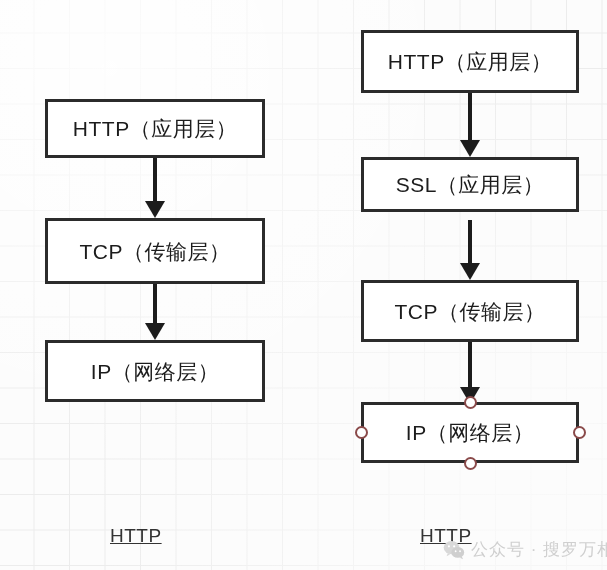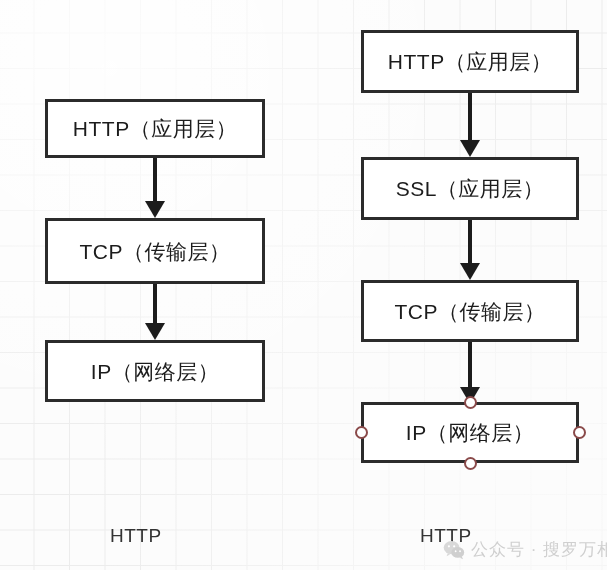--- a/index.html
+++ b/index.html
@@ -82,20 +82,21 @@
     border-radius: 50%;
     background: #ffffff;
     border: 2px solid #8a4a4a;
   }
   .col-caption {
     position: absolute;
     color: #333333;
     font-size: 19px;
     letter-spacing: 0.5px;
     white-space: nowrap;
+    text-decoration: underline;
   }
   #watermark {
     position: absolute;
     display: flex;
     align-items: center;
     gap: 6px;
     color: #cfcfcf;
     font-size: 17px;
     letter-spacing: 1px;
     white-space: nowrap;
@@ -142,21 +143,21 @@
 
   <div class="node" style="left:361px; top:30px; width:218px; height:63px;">
     <span class="node-label">HTTP（应用层）</span>
   </div>
 
   <div class="connector" style="left:470px; top:93px; height:64px;">
     <div class="stem" style="height:47px;"></div>
     <div class="head"></div>
   </div>
 
-  <div class="node" style="left:361px; top:157px; width:218px; height:63px;">
+  <div class="node" style="left:361px; top:157px; width:218px; height:55px;">
     <span class="node-label">SSL（应用层）</span>
   </div>
 
   <div class="connector" style="left:470px; top:220px; height:60px;">
     <div class="stem" style="height:43px;"></div>
     <div class="head"></div>
   </div>
 
   <div class="node" style="left:361px; top:280px; width:218px; height:62px;">
     <span class="node-label">TCP（传输层）</span>

